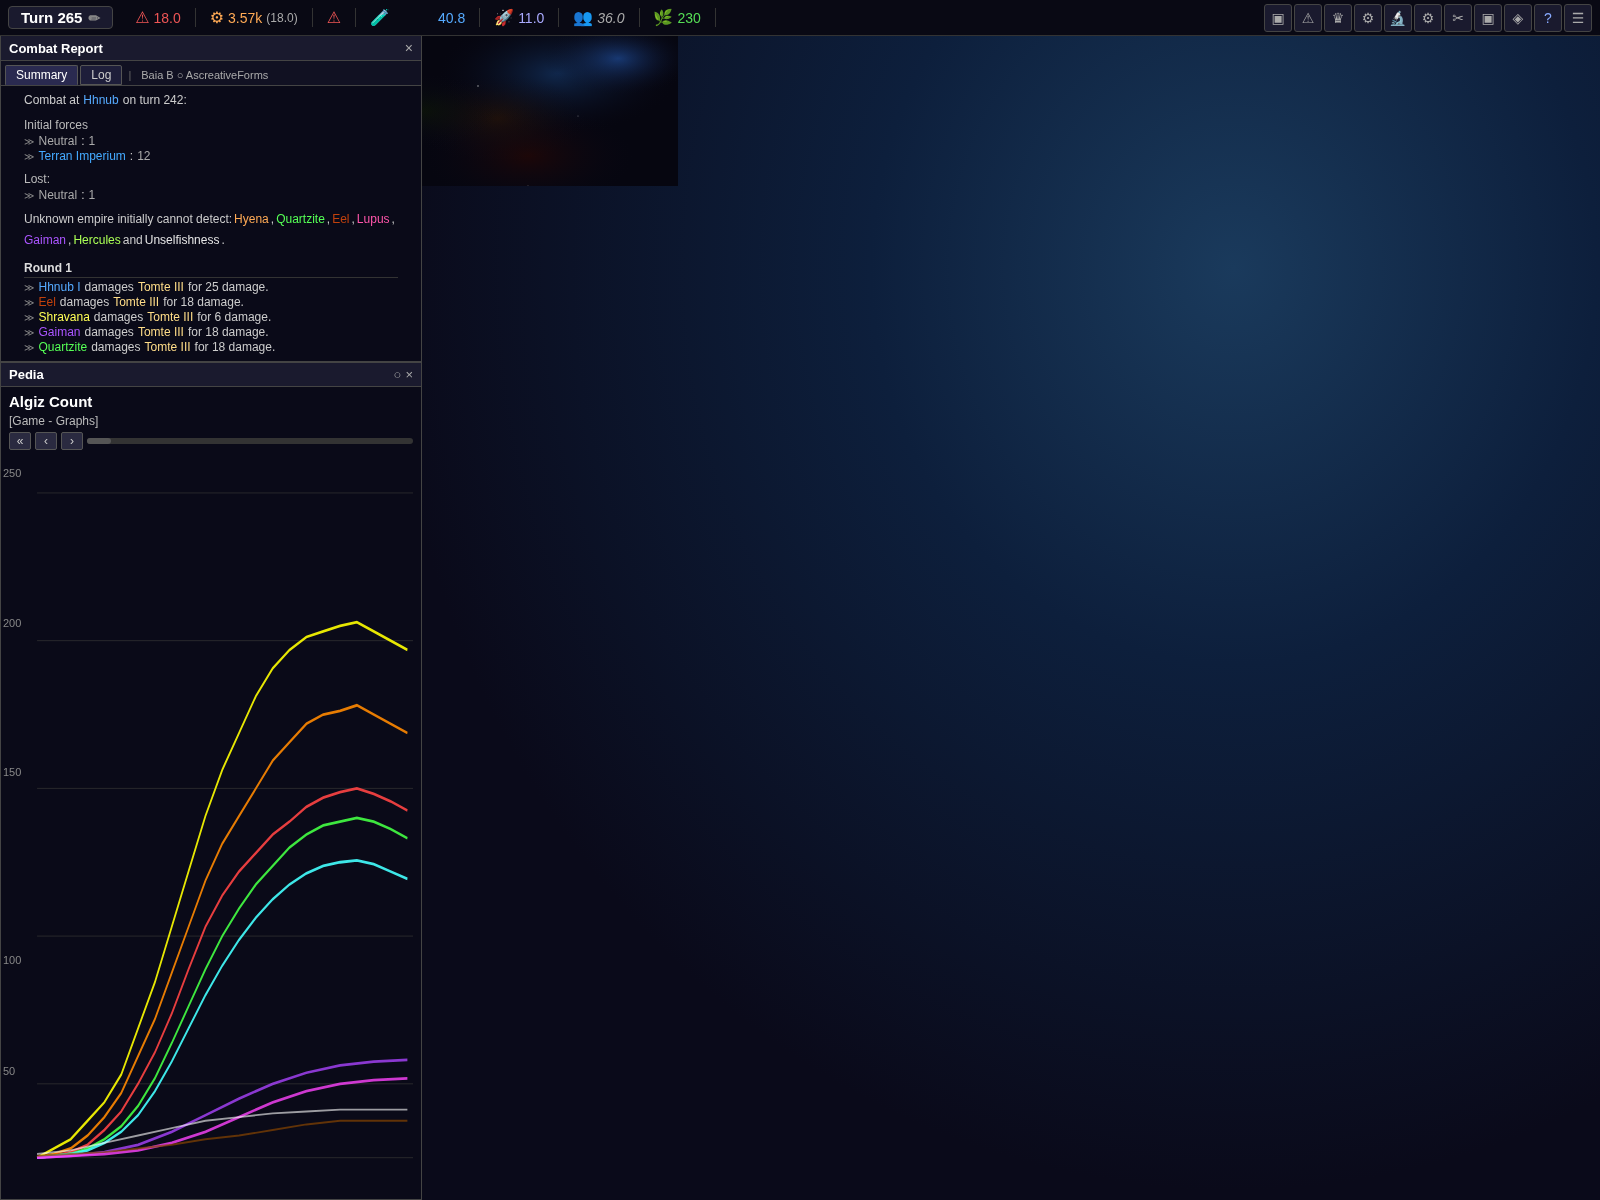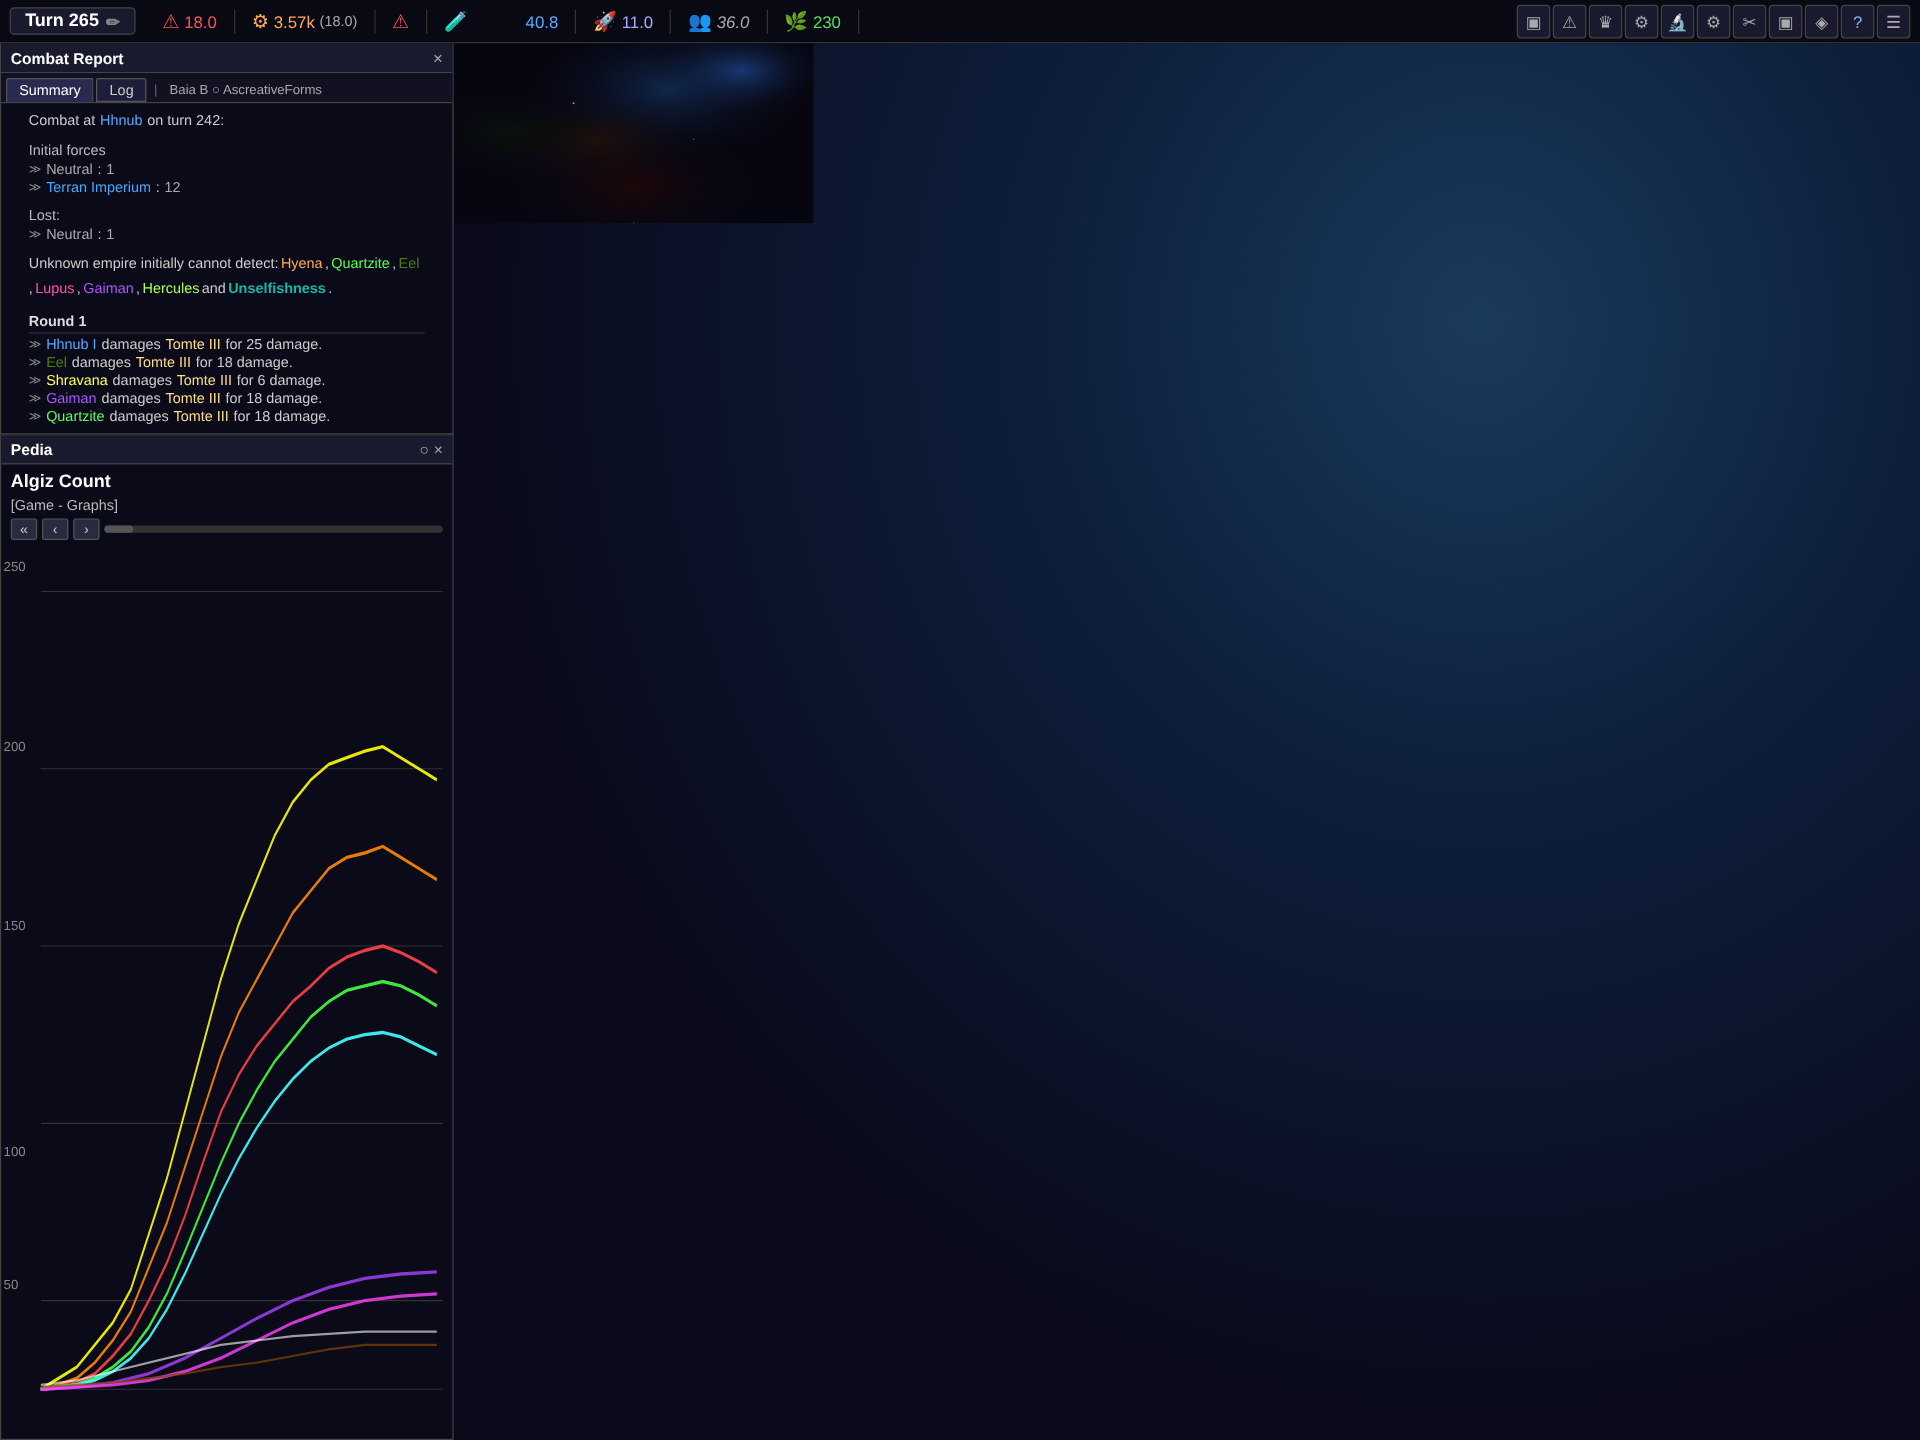--- a/index.html
+++ b/index.html
@@ -78,21 +78,21 @@
     }
     #map-canvas {
       position: absolute;
       top: 0; left: 0; right: 0; bottom: 0;
     }
 
     
     #left-panels {
       position: absolute;
       top: 36px; left: 0;
-      width: 378px;
+      width: 422px;
       bottom: 0;
       display: flex;
       flex-direction: column;
     }
 
     
     #combat-report {
       background: rgba(10,10,25,0.97);
       border: 1px solid #444;
       border-top: none;
@@ -168,24 +168,24 @@
       align-items: center;
       gap: 4px;
       margin: 1px 0;
       font-size: 12px;
     }
     .combat-line .icon { font-size: 10px; color: #888; }
     .c-neutral { color: #aaa; }
     .c-terran { color: #4af; }
     .c-hyena { color: #fa5; }
     .c-quartzite { color: #5f5; }
-    .c-eel { color: #4d7c0f; }
+    .c-eel { color: #c2410c; }
     .c-shravana { color: #ff5; }
     .c-gaiman { color: #a5f; }
-    .c-unselfishness { color: #14b8a6; font-weight: bold; }
+    .c-unselfishness { color: #e5e5e5; }
     .c-lupus { color: #f5a; }
     .c-tomte { color: #fd8; }
     .c-hercules { color: #af5; }
     .c-hhnub { color: #5af; }
 
     .round-header {
       color: #ddd;
       font-size: 12px;
       font-weight: bold;
       margin: 6px 0 2px;

